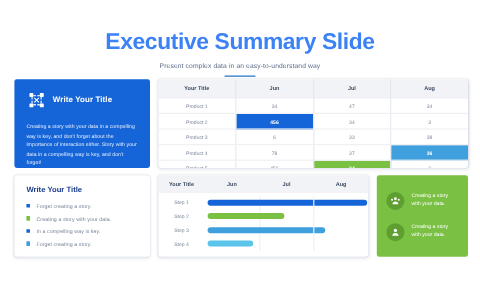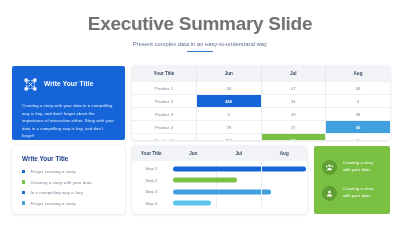--- a/index.html
+++ b/index.html
@@ -7,22 +7,22 @@
     width: 400px; height: 225px;
     background: #ffffff;
     font-family: "Liberation Sans", sans-serif;
     overflow: hidden;
   }
   .slide { position: relative; width: 400px; height: 225px; background: #fff; }
 
   
   .header { text-align: center; padding-top: 14px; }
   .title {
-    font-size: 19px; font-weight: bold; color: #737373;
-    letter-spacing: -0.3px; line-height: 1.1;
+    font-size: 19px; font-weight: bold; color: #3b82f6;
+    letter-spacing: -0.3px; line-height: 1.1; margin-top: 12px;
   }
   .subtitle {
     font-size: 5.6px; color: #5b6b8a; margin-top: 6px; letter-spacing: 0.1px;
   }
   .rule {
     width: 26px; height: 1.6px; background: #2277c8;
     margin: 4px auto 0 auto; border-radius: 1px;
   }
 
   

